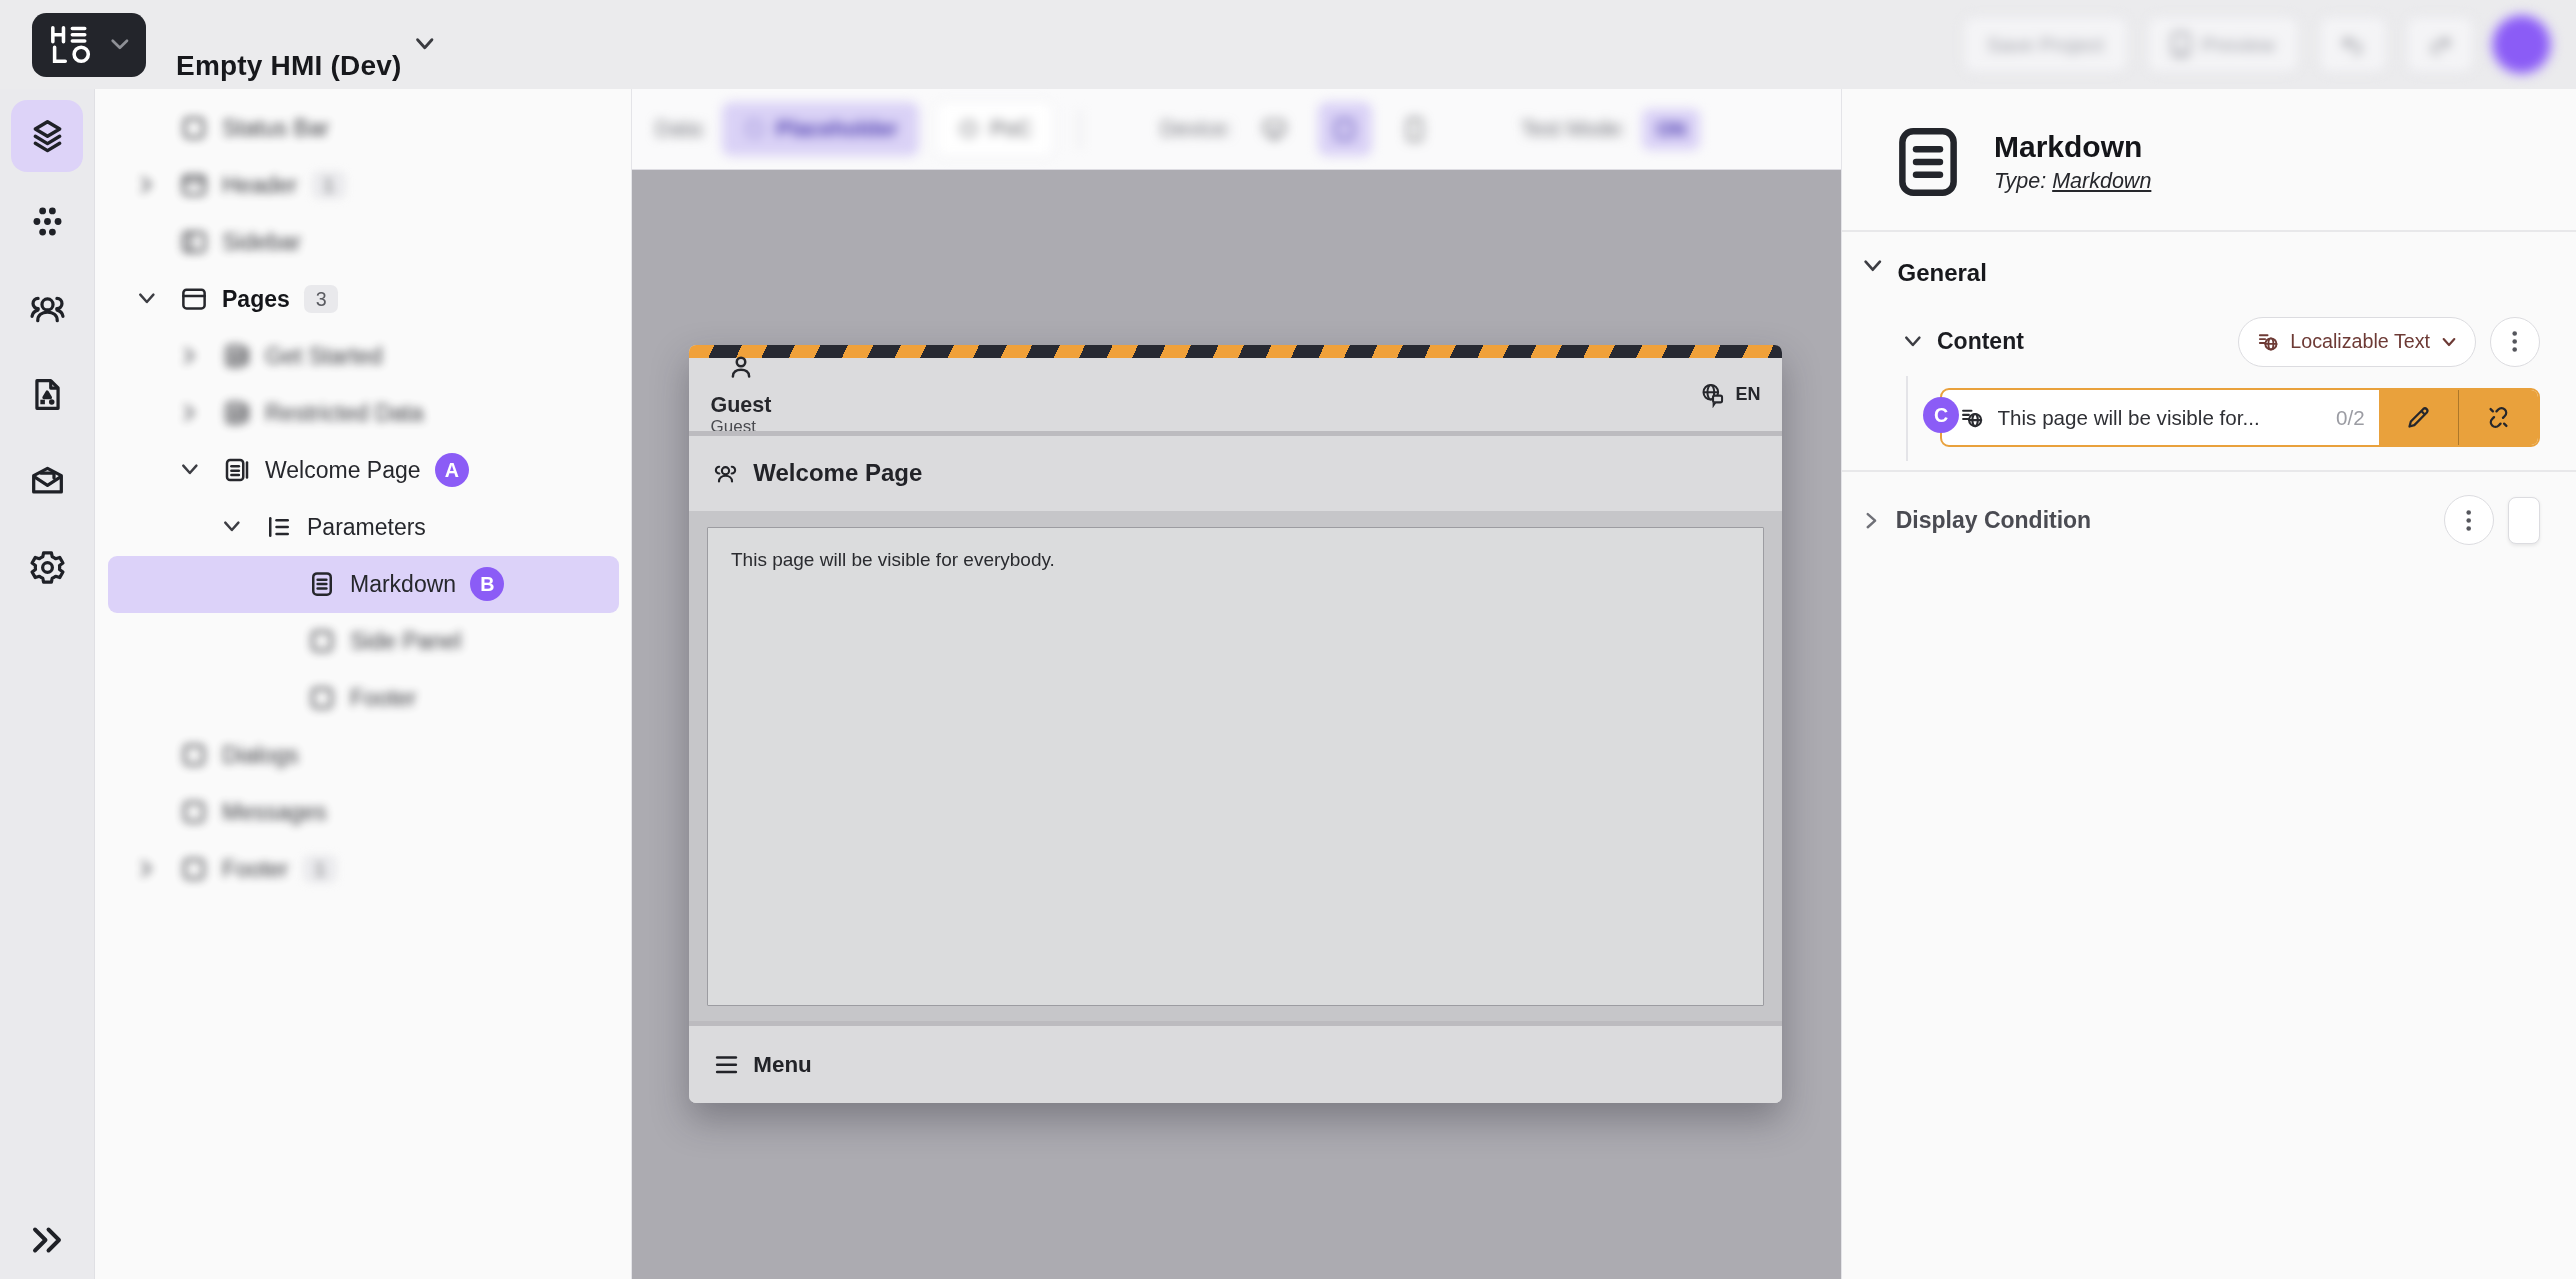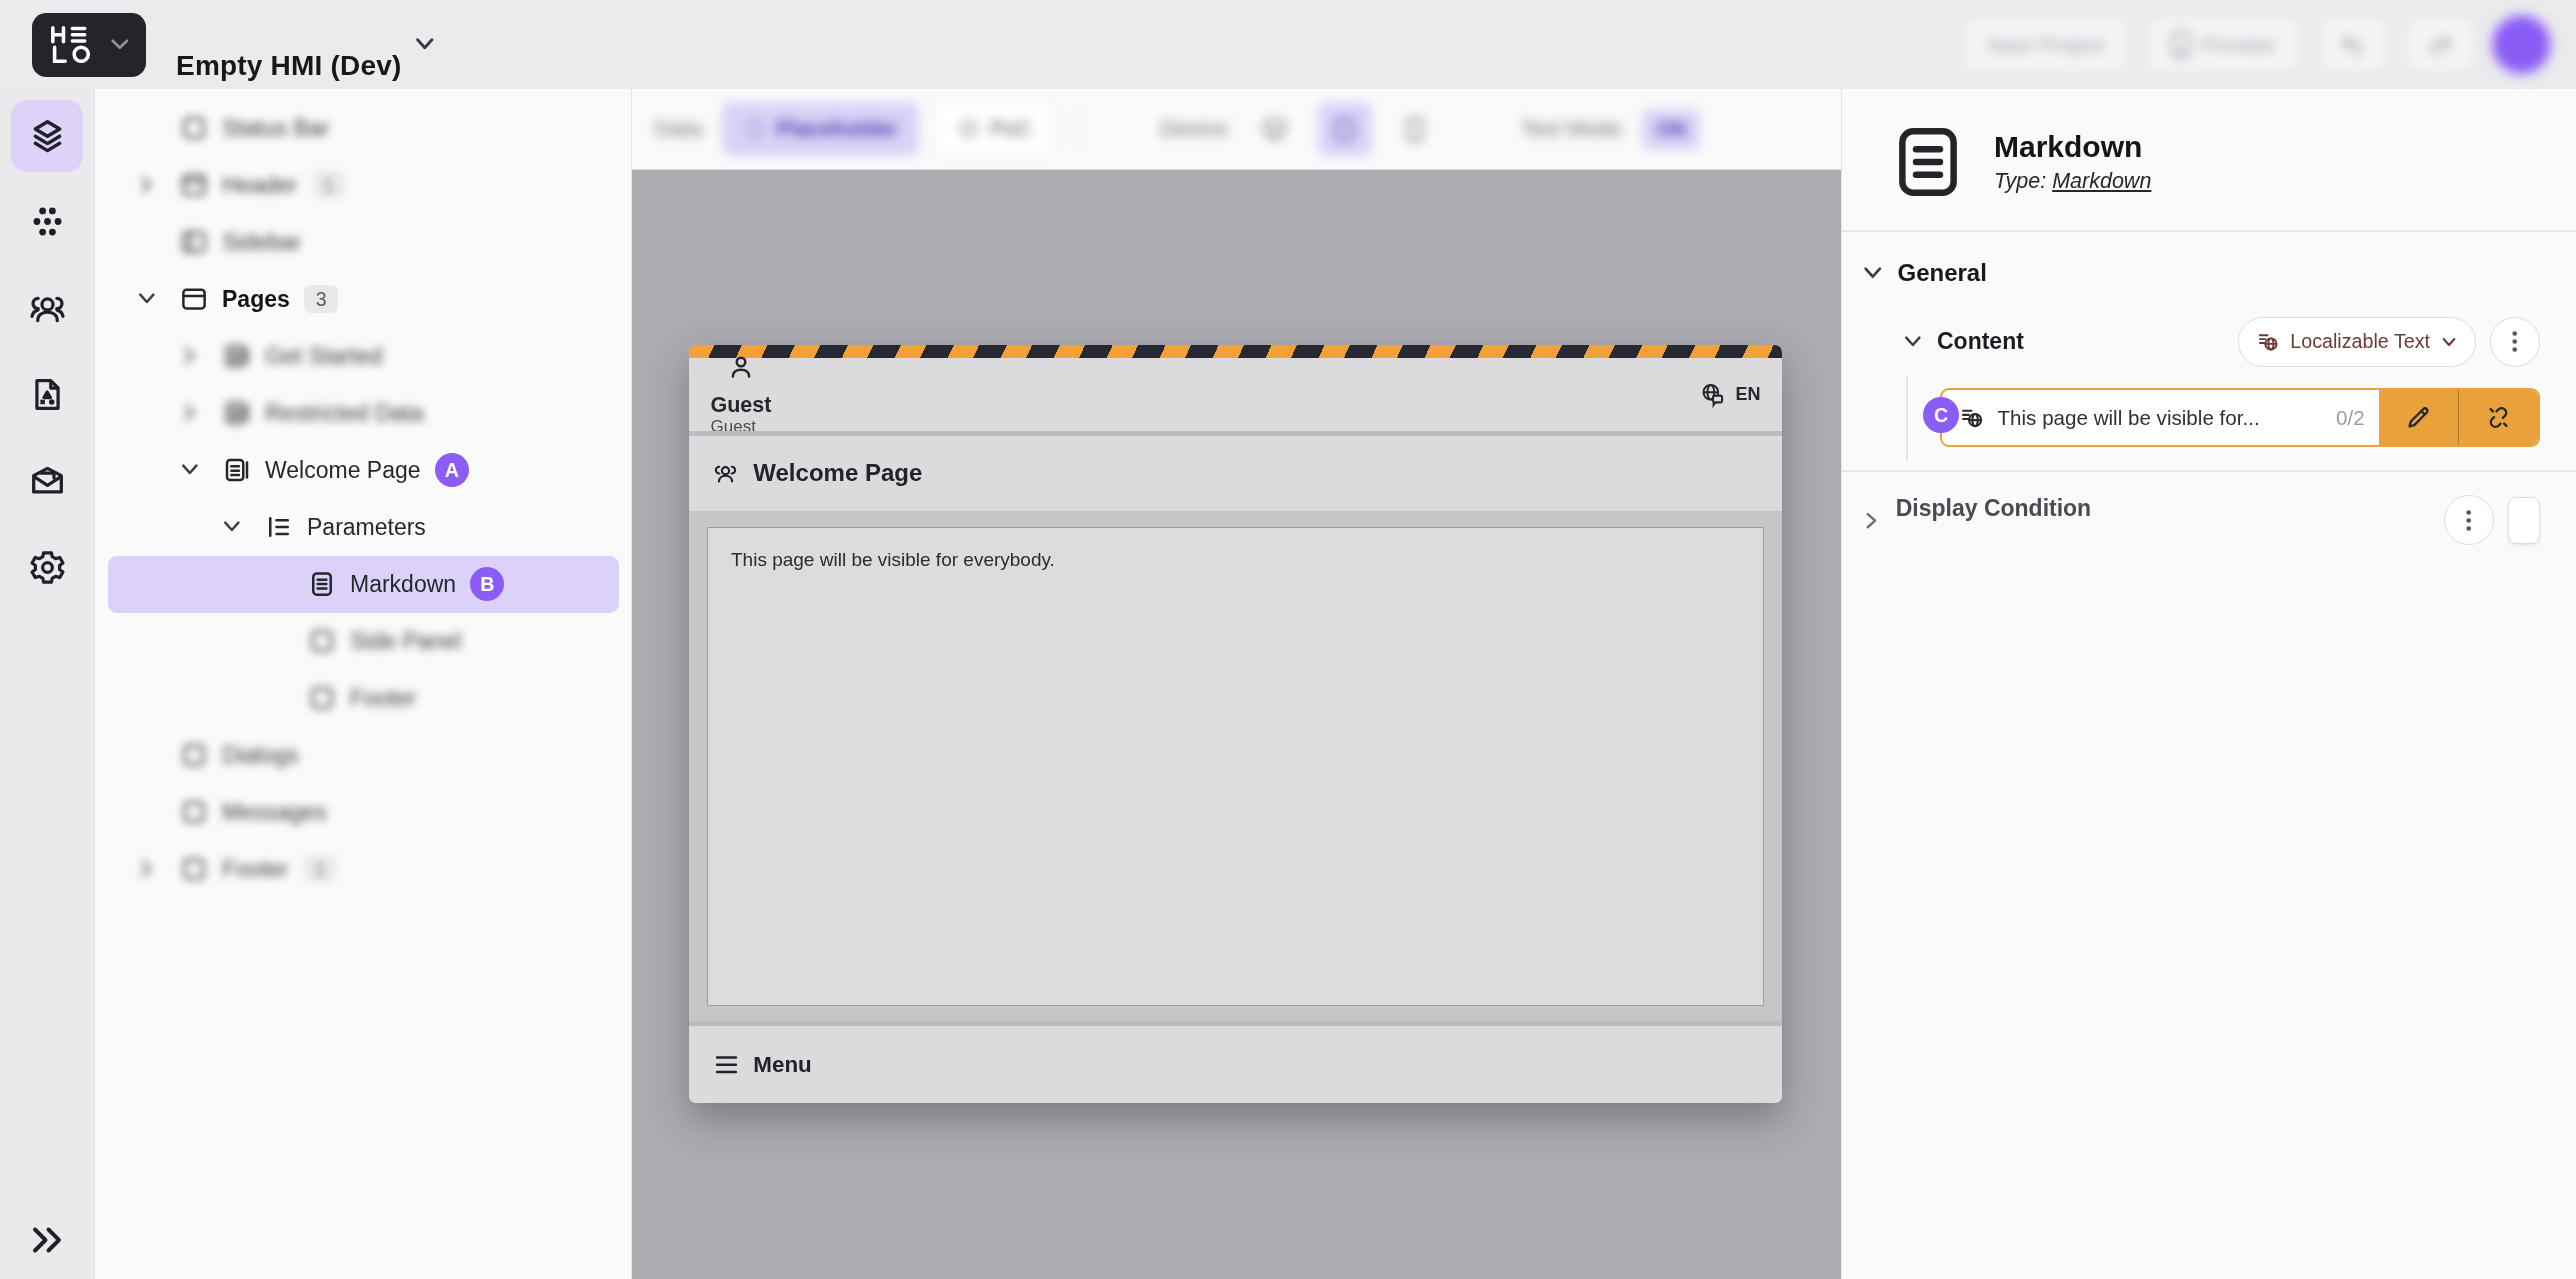--- a/index.html
+++ b/index.html
@@ -74,38 +74,38 @@
   .dv-menu{height:77px;background:#DBDBDD;display:flex;align-items:center;gap:14.3px;padding:0 25px;font-size:22.4px;font-weight:700;color:#222328;flex:none;}
 
   
   .inspector{width:735px;background:#FAFAFA;border-left:1.8px solid #E4E4E8;box-sizing:border-box;position:relative;}
   .insp-head{display:flex;align-items:center;gap:25px;padding:32px 36px 27px 45px;}
   .insp-icon{color:#23252B;}
   .insp-title{font-size:30px;font-weight:700;color:#141519;line-height:1.15;}
   .insp-type{font-size:21.5px;color:#26272C;margin-top:5.4px;font-style:italic;}
   .insp-type a{color:#26272C;text-decoration:underline;cursor:pointer;}
   .divider{height:1.8px;background:#E8E8EA;margin:0;}
-  .sect-row{display:flex;align-items:center;gap:14.3px;padding:27px 36px 7.2px 19.7px;}
+  .sect-row{display:flex;align-items:flex-start;gap:14.3px;padding:27px 36px 7.2px 19.7px;}
   .sect-label{font-size:24px;font-weight:700;color:#17181C;}
   .chev-btn{color:#3C3D43;display:flex;align-items:center;cursor:pointer;}
   .sub-row{display:flex;align-items:center;gap:14.3px;padding:23px 36px 9px 61px;}
   .sub-label{font-size:23px;font-weight:700;color:#1B1C21;}
   .loc-pill{margin-left:auto;height:48px;border:1.8px solid #DCDCE0;background:#fff;border-radius:25px;display:flex;align-items:center;gap:10.7px;padding:0 18px;color:#6D3A35;font-size:19.7px;cursor:pointer;}
   .loc-pill .pill-caret{color:#6D3A35;}
   .kebab{width:48px;height:48px;border:1.8px solid #DCDCE0;background:#fff;border-radius:50%;display:flex;align-items:center;justify-content:center;color:#55565C;cursor:pointer;flex:none;}
   .field-zone{position:relative;padding:12.5px 36px 23px 98px;}
   .indent-line{position:absolute;left:64px;top:0;bottom:9px;width:1.8px;background:#E4E4E8;}
   .c-badge{position:absolute;left:81px;top:21.5px;width:36px;height:36px;border-radius:50%;background:#8B5CF6;color:#fff;font-weight:700;font-size:19.7px;display:flex;align-items:center;justify-content:center;z-index:2;}
   .loc-field{height:55px;border:2.7px solid #E9A13C;border-radius:9px;display:flex;align-items:stretch;overflow:hidden;background:#fff;}
   .lf-main{flex:1;display:flex;align-items:center;gap:12.5px;padding:0 14.3px 0 18px;min-width:0;cursor:text;}
   .lf-text{font-size:20.6px;color:#2F3035;white-space:nowrap;overflow:hidden;}
   .lf-count{margin-left:auto;font-size:20.6px;color:#9B9CA3;flex:none;}
   .lf-btn{width:79px;background:#E9A13C;display:flex;align-items:center;justify-content:center;color:#26272C;cursor:pointer;flex:none;}
   .lf-btn + .lf-btn{border-left:1.8px solid rgba(60,40,10,.35);}
-  .disp-row{display:flex;gap:14.3px;padding:23px 36px 23px 19.7px;}
+  .disp-row{display:flex;align-items:center;gap:14.3px;padding:23px 36px 23px 19.7px;}
   .disp-label{font-size:23px;font-weight:600;color:#4A4B52;}
   .disp-right{margin-left:auto;display:flex;align-items:center;gap:14.3px;}
   .mini-toggle{width:30px;height:45px;background:#fff;border:1.8px solid #DCDCE0;border-radius:8px;box-shadow:0 1.8px 3.6px rgba(0,0,0,.08);cursor:pointer;}
   svg{flex:none;}
 </style>
 </head>
 <body>
 
 <div class="app">
 

